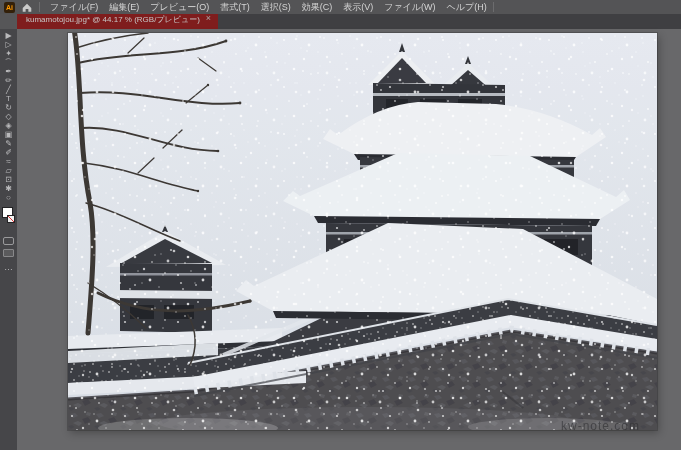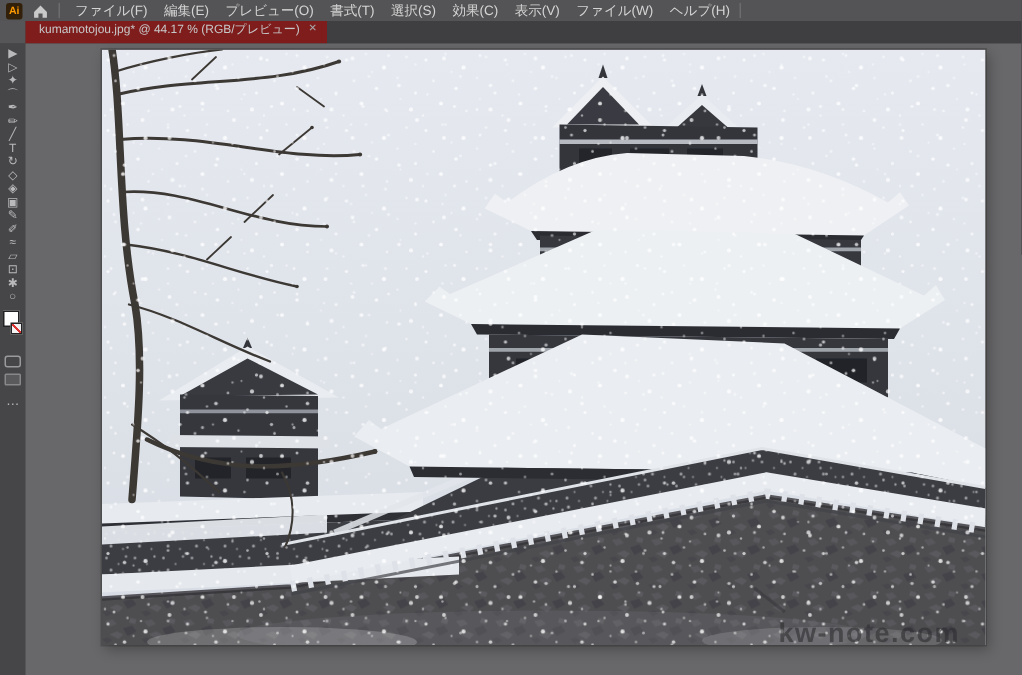--- a/index.html
+++ b/index.html
@@ -52,22 +52,22 @@
 
   .canvas { position:absolute; left:17px; top:0; width:664px; height:421px;
             background:#68686a; }
 
   
   .photo { position:absolute; left:51px; top:4px; width:589px; height:397px;
            overflow:hidden; box-shadow:0 0 0 1px rgba(0,0,0,.18), 2px 3px 8px rgba(0,0,0,.28); }
   .photo svg { display:block; }
   .wm1 { position:absolute; right:0px; bottom:13px; font-size:16px;
          letter-spacing:3px; color:rgba(52,52,55,.58); white-space:nowrap; }
-  .wm2 { position:absolute; right:17px; bottom:-3px; font-size:18px;
-         font-weight:bold; letter-spacing:1px; color:rgba(45,45,48,.6);
+  .wm2 { position:absolute; right:17px; bottom:-3px; font-size:12px;
+         font-weight:normal; letter-spacing:1px; color:rgba(45,45,48,.6);
          white-space:nowrap; }
   .wmslash { position:absolute; left:432px; top:366px; width:26px; height:2px;
              background:rgba(52,52,55,.5); transform:rotate(38deg); }
 </style>
 </head>
 <body>
 
 <div class="app">
 
   <div class="menubar">

